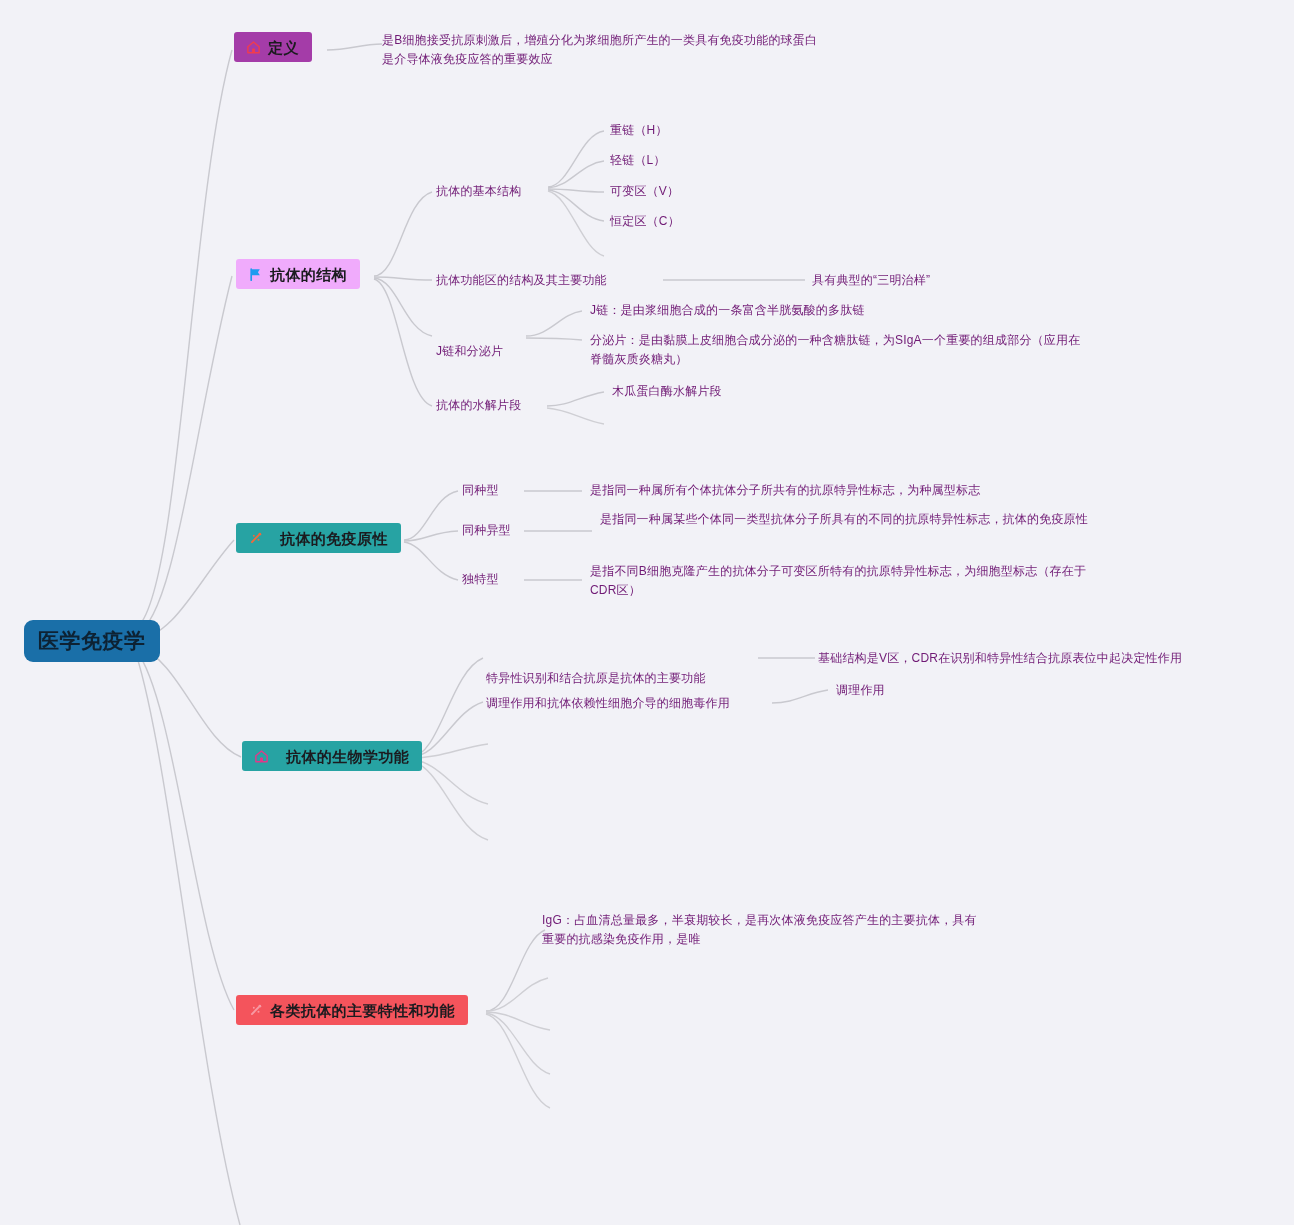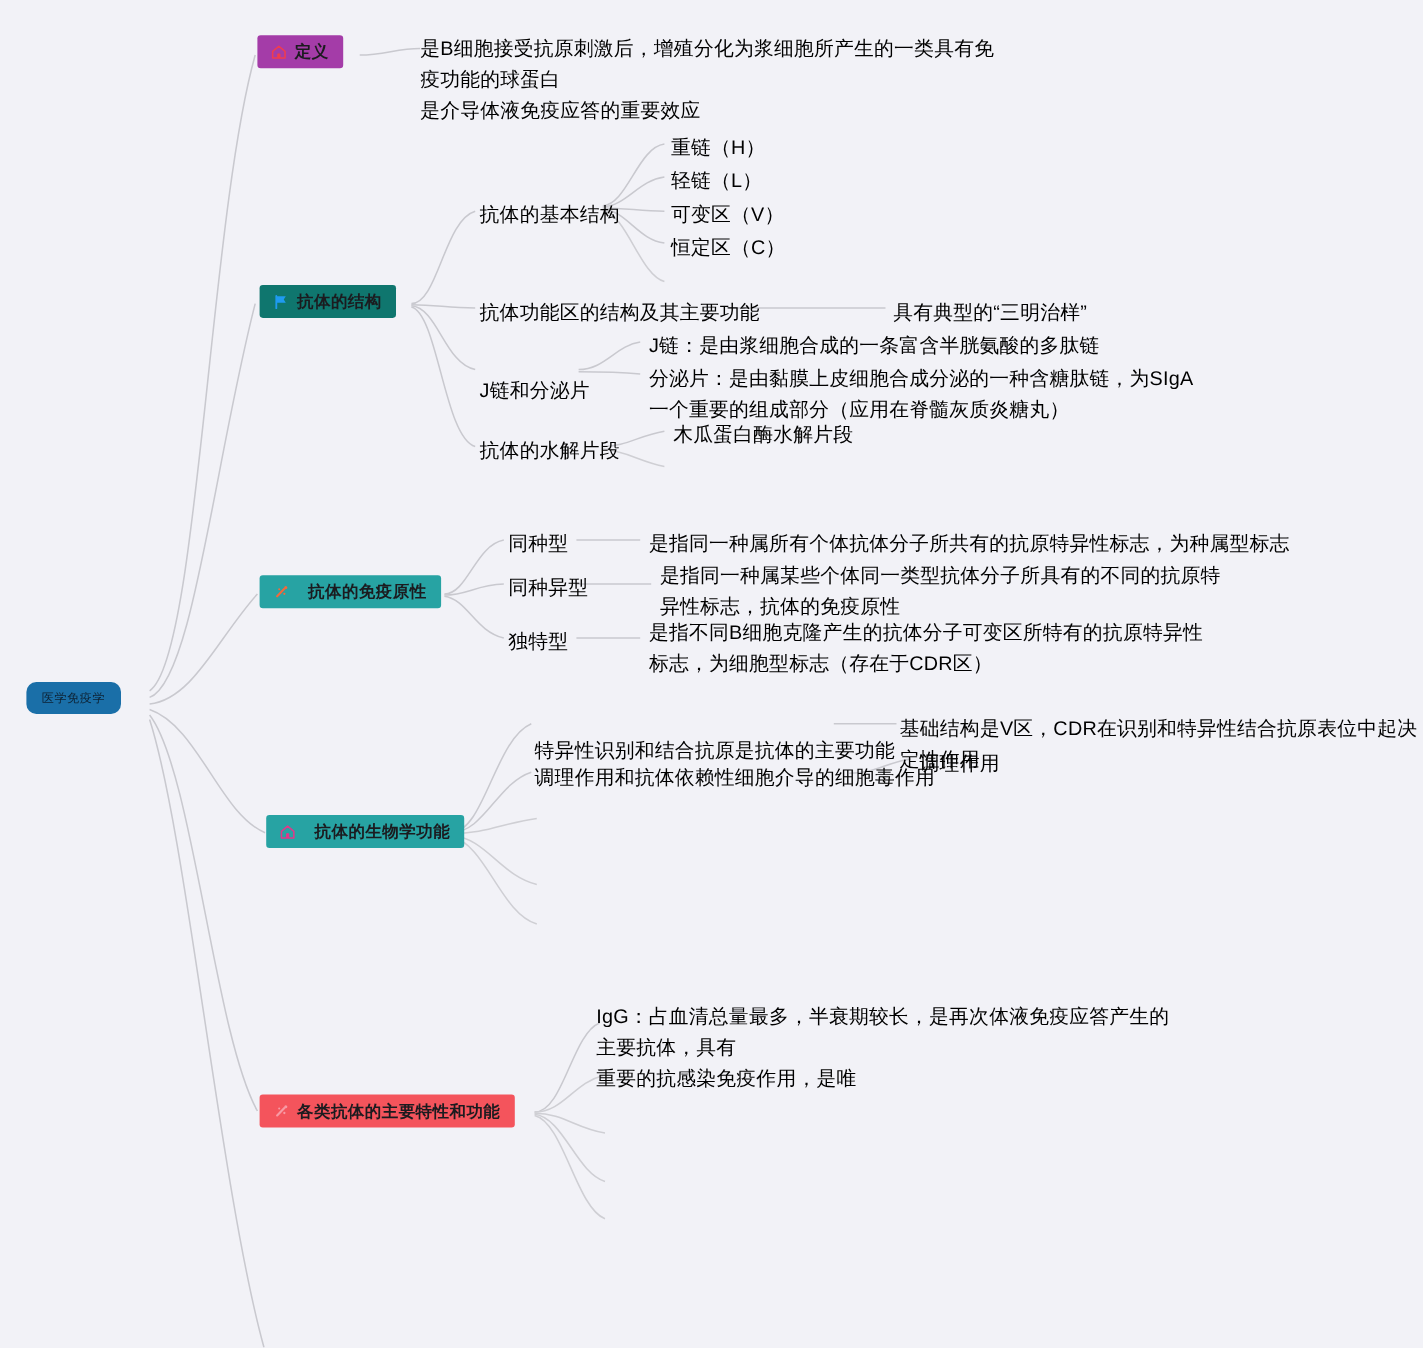--- a/index.html
+++ b/index.html
@@ -40,46 +40,46 @@
   .node {
     position: absolute;
     white-space: nowrap;
     box-sizing: border-box;
   }
   .root-node {
     background: #1a6fa8;
     color: #10263a;
     border-radius: 9px;
     padding: 7px 14px;
-    font-size: 11px;
-    font-weight: 400;
+    font-size: 21px;
+    font-weight: 700;
     letter-spacing: 0.5px;
     color: #0d2233;
   }
   .topic {
     display: flex;
     align-items: center;
     gap: 7px;
     border-radius: 3px;
     padding: 7px 13px 7px 11px;
     font-size: 15px;
     font-weight: 600;
     color: #1b1b1f;
     letter-spacing: 0.4px;
   }
   .topic .t-label { line-height: 1; }
   .topic-purple { background: #a43ca8; }
-  .topic-orange { background: #0f766e; }
+  .topic-orange { background: #f0abfc; }
   .topic-teal   { background: #27a3a3; gap: 17px; }
   .topic-red    { background: #f4545c; }
 
   .leaf {
     position: absolute;
-    font-size: 18px;
-    color: #000000;
+    font-size: 12px;
+    color: #701a75;
     line-height: 1.55;
     letter-spacing: 0.2px;
     white-space: pre-line;
   }
   .leaf.wrapped { white-space: normal; }
 
   
   .icon {
     display: inline-flex;
     width: 16px;

